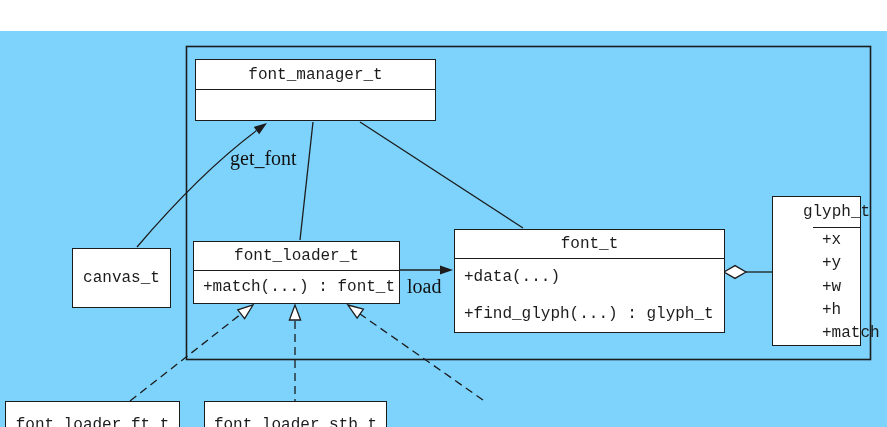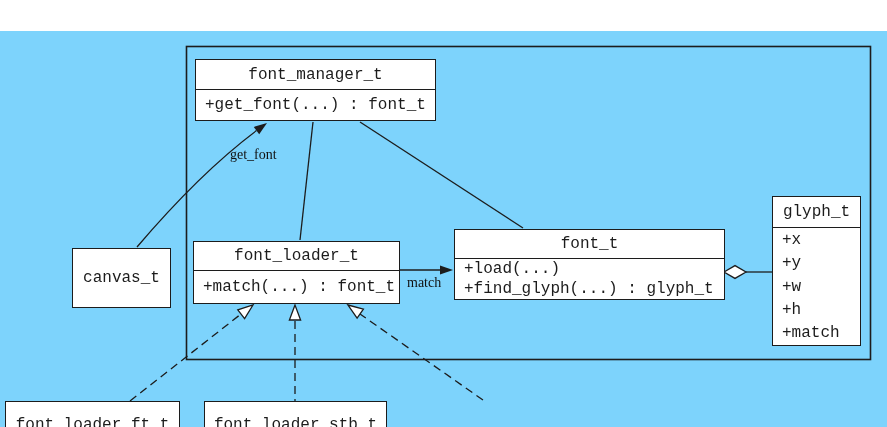--- a/index.html
+++ b/index.html
@@ -21,21 +21,21 @@
     display:flex; align-items:center; justify-content:center;
     white-space:pre; flex:0 0 auto;
   }
   .cbox .title.with-sep { border-bottom:1.5px solid #1c1c1c; }
   .cbox .member {
     flex:1 1 auto; display:flex; align-items:center;
     padding-left:9px; white-space:pre;
   }
   .edge-label {
     position:absolute; font-family:"Liberation Serif","DejaVu Serif",serif;
-    font-size:14px; line-height:1; color:#111111; white-space:pre;
+    font-size:20px; line-height:1; color:#111111; white-space:pre;
   }
 </style>
 </head>
 <body>
 
 <div class="stage">
 
   <svg class="edges" viewBox="0 0 887 427">
 
     <rect x="186.5" y="15.5" width="684" height="313" fill="none" stroke="#1c1c1c" stroke-width="1.6"></rect>
@@ -58,52 +58,51 @@
 
     <line x1="295" y1="290" x2="295" y2="370" stroke="#1c1c1c" stroke-width="1.3" stroke-dasharray="8,5"></line>
     <polygon points="295,274 289.4,289 300.6,289" fill="#ffffff" stroke="#1c1c1c" stroke-width="1.3"></polygon>
 
     <line x1="483" y1="369" x2="360" y2="283" stroke="#1c1c1c" stroke-width="1.3" stroke-dasharray="8,5"></line>
     <polygon points="348,274 363.4,278.1 357.1,287.1" fill="#ffffff" stroke="#1c1c1c" stroke-width="1.3"></polygon>
   </svg>
 
   <div class="cbox" style="left:195px; top:28px; width:241px; height:62px;">
     <div class="title with-sep" style="height:29px;">font_manager_t</div>
-    <div class="member">+get_font(...) : font_t</div>
   </div>
 
   <div class="cbox" style="left:72px; top:217px; width:99px; height:60px;font-family:Liberation Mono, monospace;">
     <div class="title" style="flex:1 1 auto;">canvas_t</div>
   </div>
 
   <div class="cbox" style="left:193px; top:210px; width:207px; height:63px;">
     <div class="title with-sep" style="height:28px;">font_loader_t</div>
     <div class="member">+match(...) : font_t</div>
   </div>
 
-  <div class="cbox" style="left:454px; top:198px; width:271px; height:71px;">
+  <div class="cbox" style="left:454px; top:198px; width:271px; height:104px;">
     <div class="title with-sep" style="height:28px;">font_t</div>
-    <div class="member">+load(...)</div>
+    <div class="member">+data(...)</div>
     <div class="member">+find_glyph(...) : glyph_t</div>
   </div>
 
-  <div class="cbox" style="left:772px; top:165px; width:89px; height:150px;">
+  <div class="cbox" style="left:772px; top:165px; width:89px; height:150px;padding-left:40px;">
     <div class="title with-sep" style="height:30px;">glyph_t</div>
     <div class="member">+x</div>
     <div class="member">+y</div>
     <div class="member">+w</div>
     <div class="member">+h</div>
     <div class="member">+match</div>
   </div>
 
   <div class="cbox" style="left:5px; top:370px; width:175px; height:47px;justify-content:center;">
     <div class="title" style="flex:1 1 auto;">font_loader_ft_t</div>
   </div>
 
   <div class="cbox" style="left:204px; top:370px; width:183px; height:47px;text-decoration:underline;">
     <div class="title" style="flex:1 1 auto;">font_loader_stb_t</div>
   </div>
 
 
   <div class="edge-label" style="left:230px; top:117px;">get_font</div>
-  <div class="edge-label" style="left:407px; top:245px;">match</div>
+  <div class="edge-label" style="left:407px; top:245px;">load</div>
 
 </div>
 
 </body></html>

